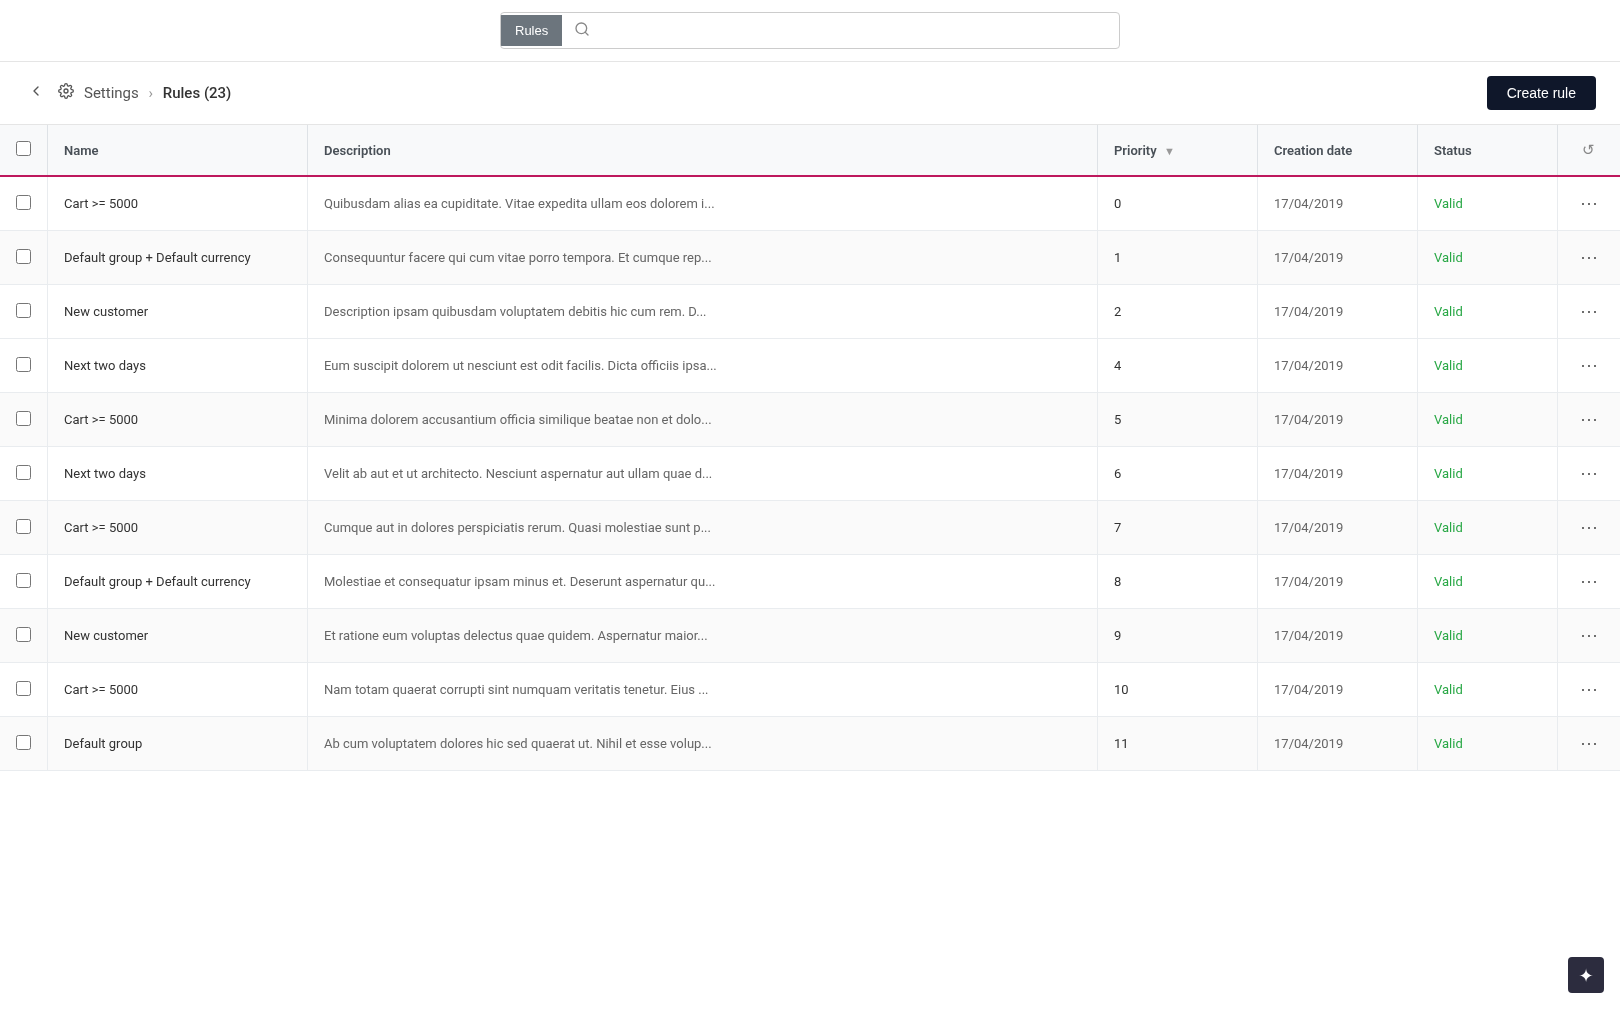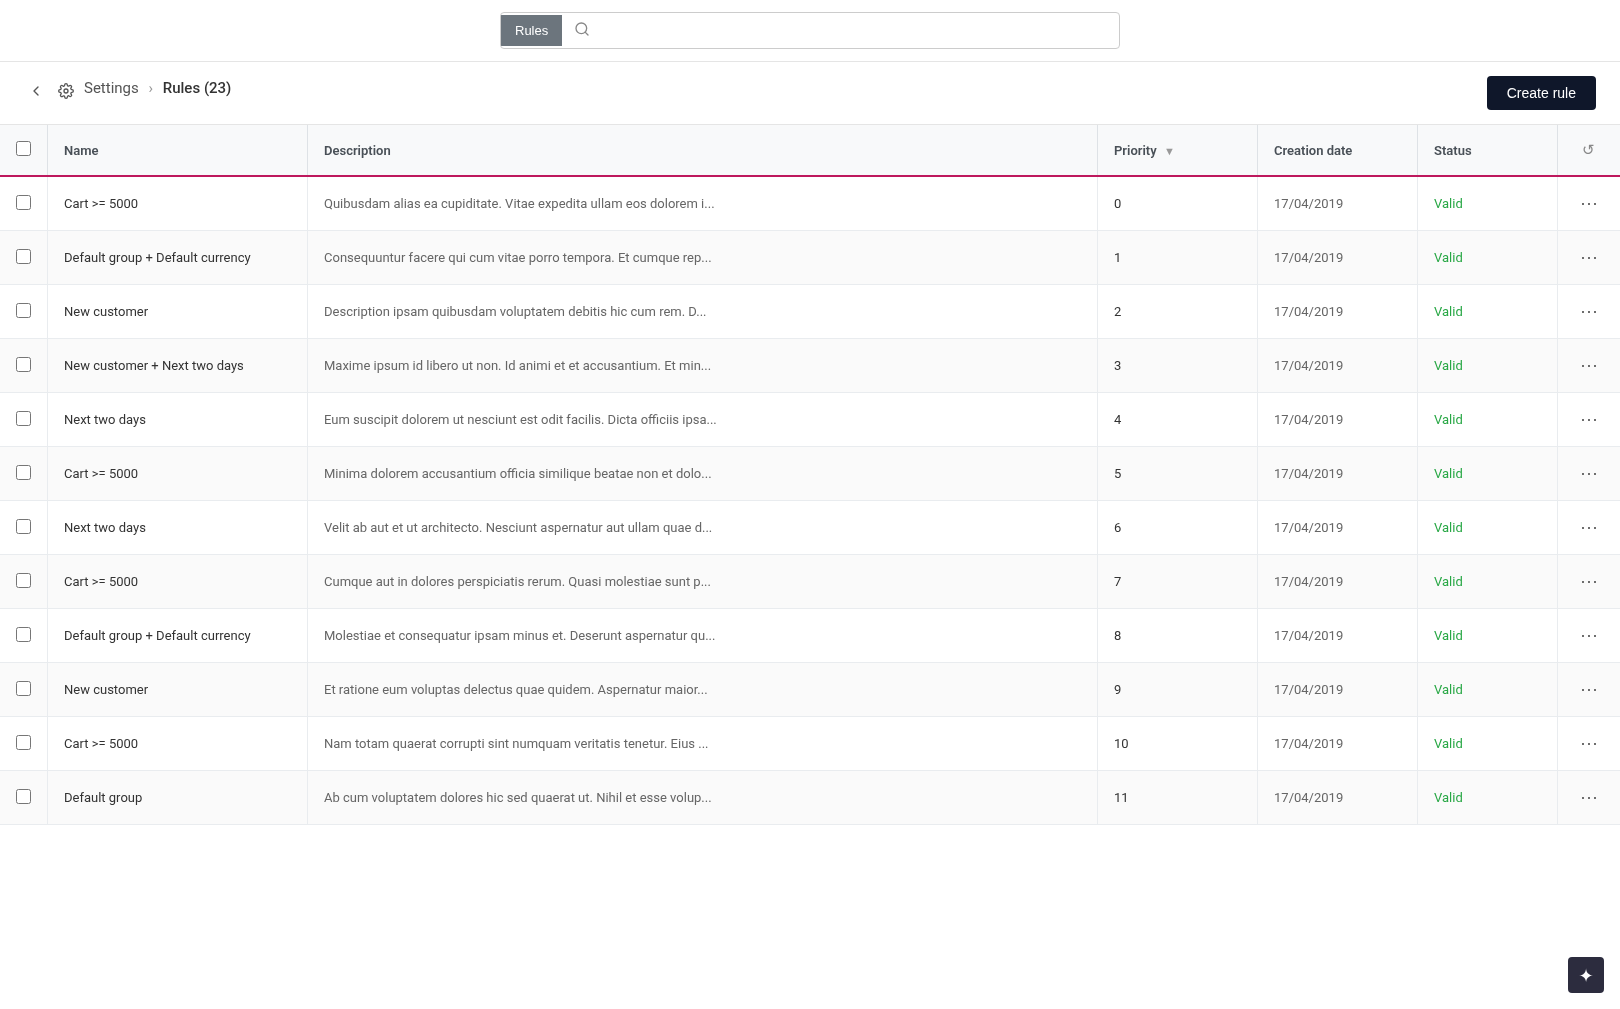--- a/index.html
+++ b/index.html
@@ -49,20 +49,21 @@
     .header-nav {
       display: flex;
       align-items: center;
       justify-content: space-between;
       padding: 14px 24px;
       background: #fff;
       border-bottom: 1px solid #e5e5e5;
     }
     .header-left {
       display: flex;
+      align-items: center;
       gap: 6px;
     }
     .back-btn {
       background: none;
       border: none;
       cursor: pointer;
       color: #555;
       font-size: 16px;
       padding: 4px;
     }
@@ -291,33 +292,20 @@
       </td>
       <td class="col-name">New customer</td>
       <td class="col-desc">Description ipsam quibusdam voluptatem debitis hic cum rem. D...</td>
       <td class="col-priority">2</td>
       <td class="col-date">17/04/2019</td>
       <td class="col-status">Valid</td>
       <td class="col-actions">
         <button class="more-btn">···</button>
       </td>
     </tr>
-        <tr style="background: rgb(250, 250, 250);">
-      <td class="col-check">
-        <input type="checkbox" style="">
-      </td>
-      <td class="col-name">New customer + Next two days</td>
-      <td class="col-desc">Maxime ipsum id libero ut non. Id animi et et accusantium. Et min...</td>
-      <td class="col-priority">3</td>
-      <td class="col-date">17/04/2019</td>
-      <td class="col-status">Valid</td>
-      <td class="col-actions">
-        <button class="more-btn">···</button>
-      </td>
-    </tr>
         <tr style="background: rgb(255, 255, 255);">
       <td class="col-check">
         <input type="checkbox" style="">
       </td>
       <td class="col-name">Next two days</td>
       <td class="col-desc">Eum suscipit dolorem ut nesciunt est odit facilis. Dicta officiis ipsa...</td>
       <td class="col-priority">4</td>
       <td class="col-date">17/04/2019</td>
       <td class="col-status">Valid</td>
       <td class="col-actions">

